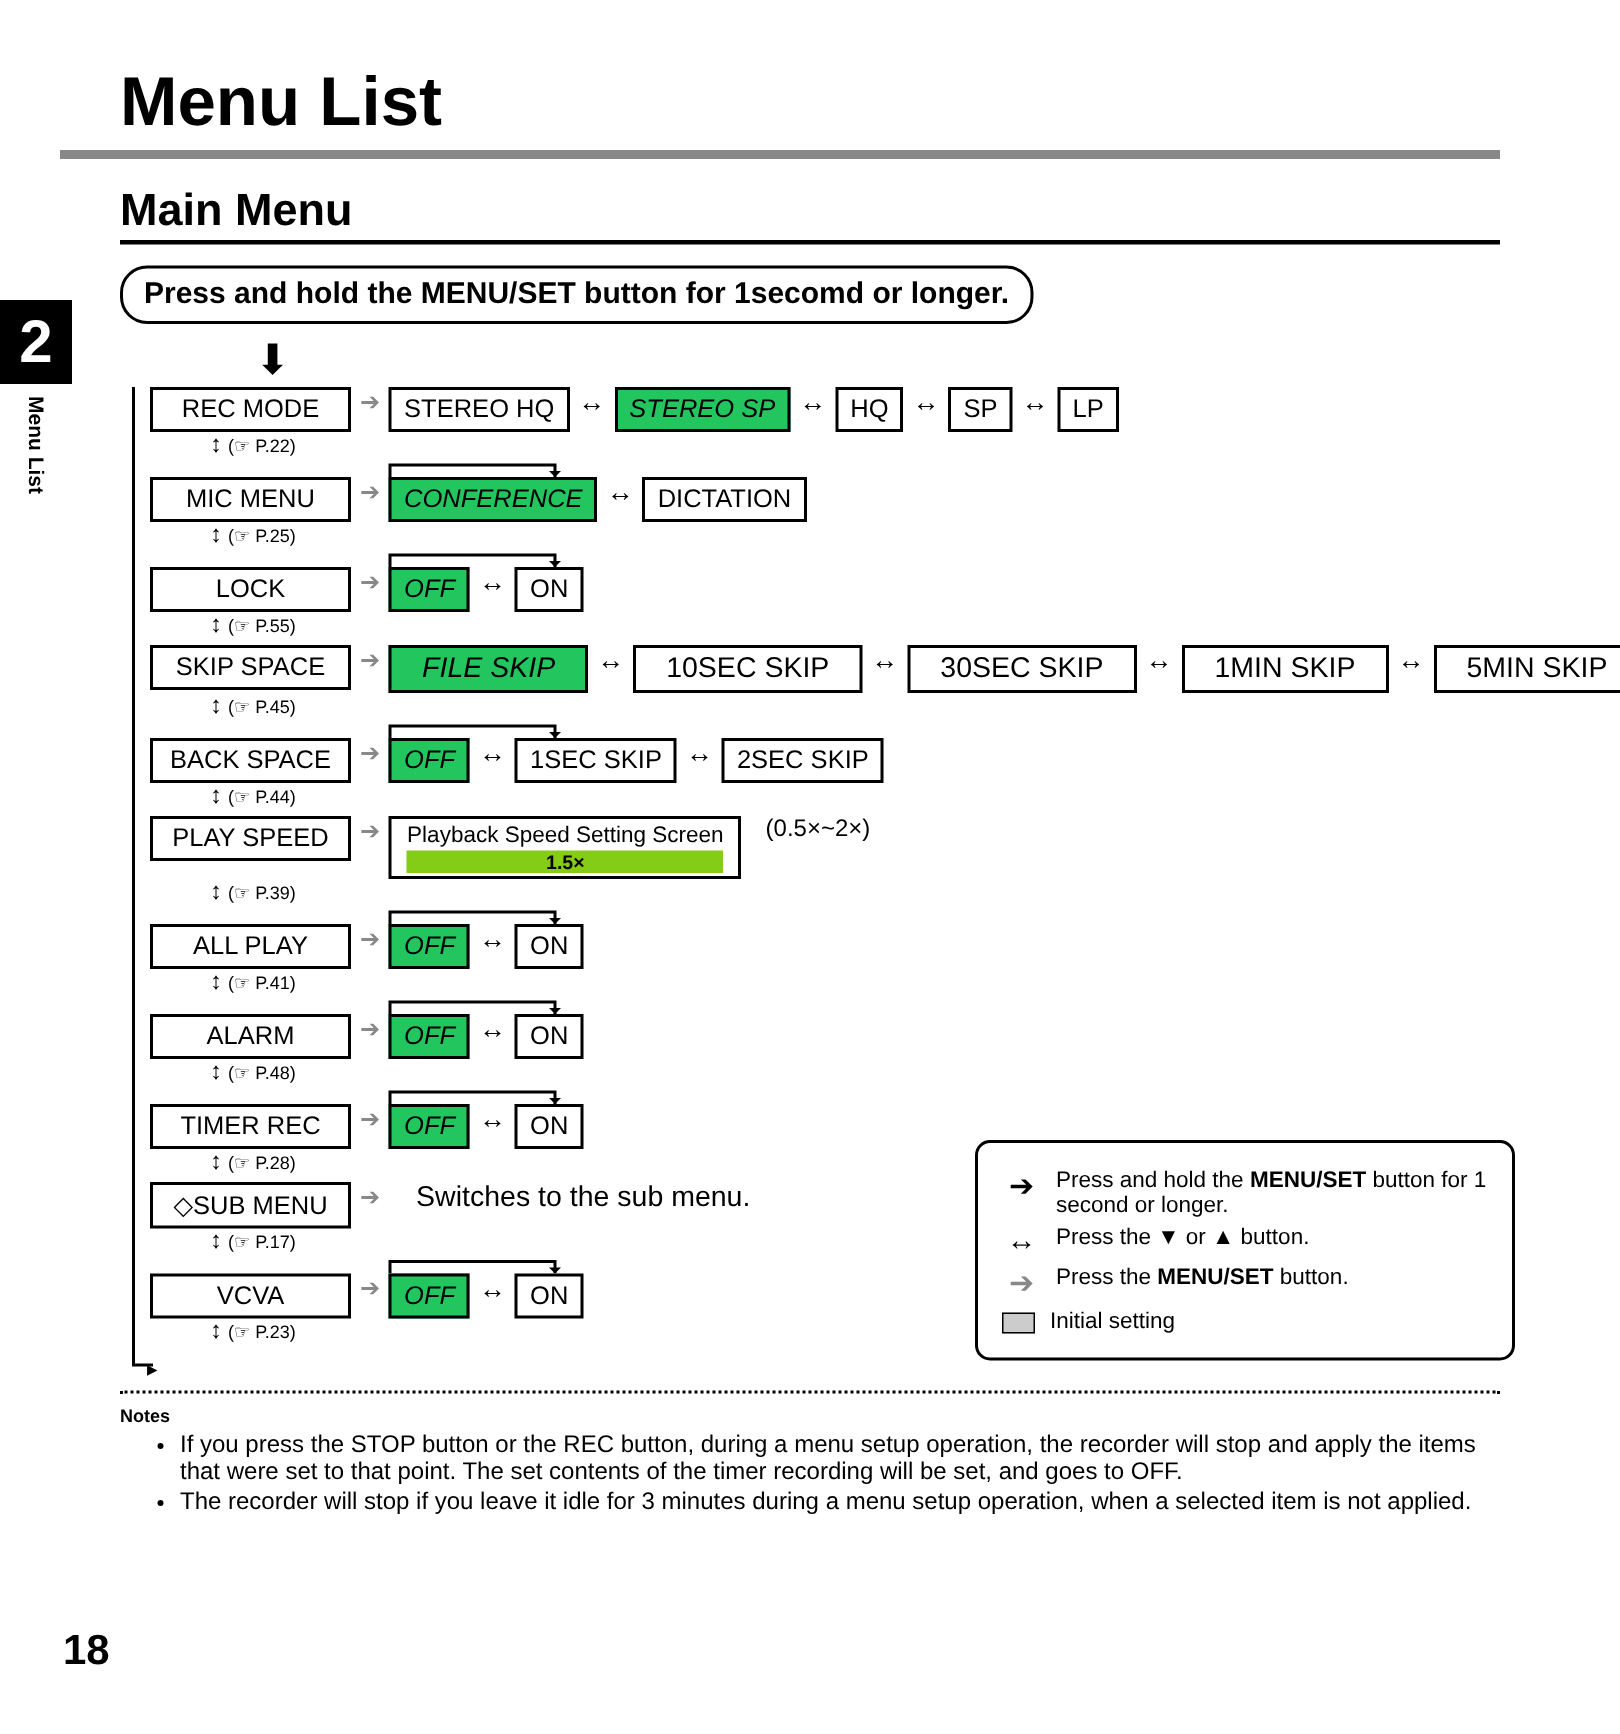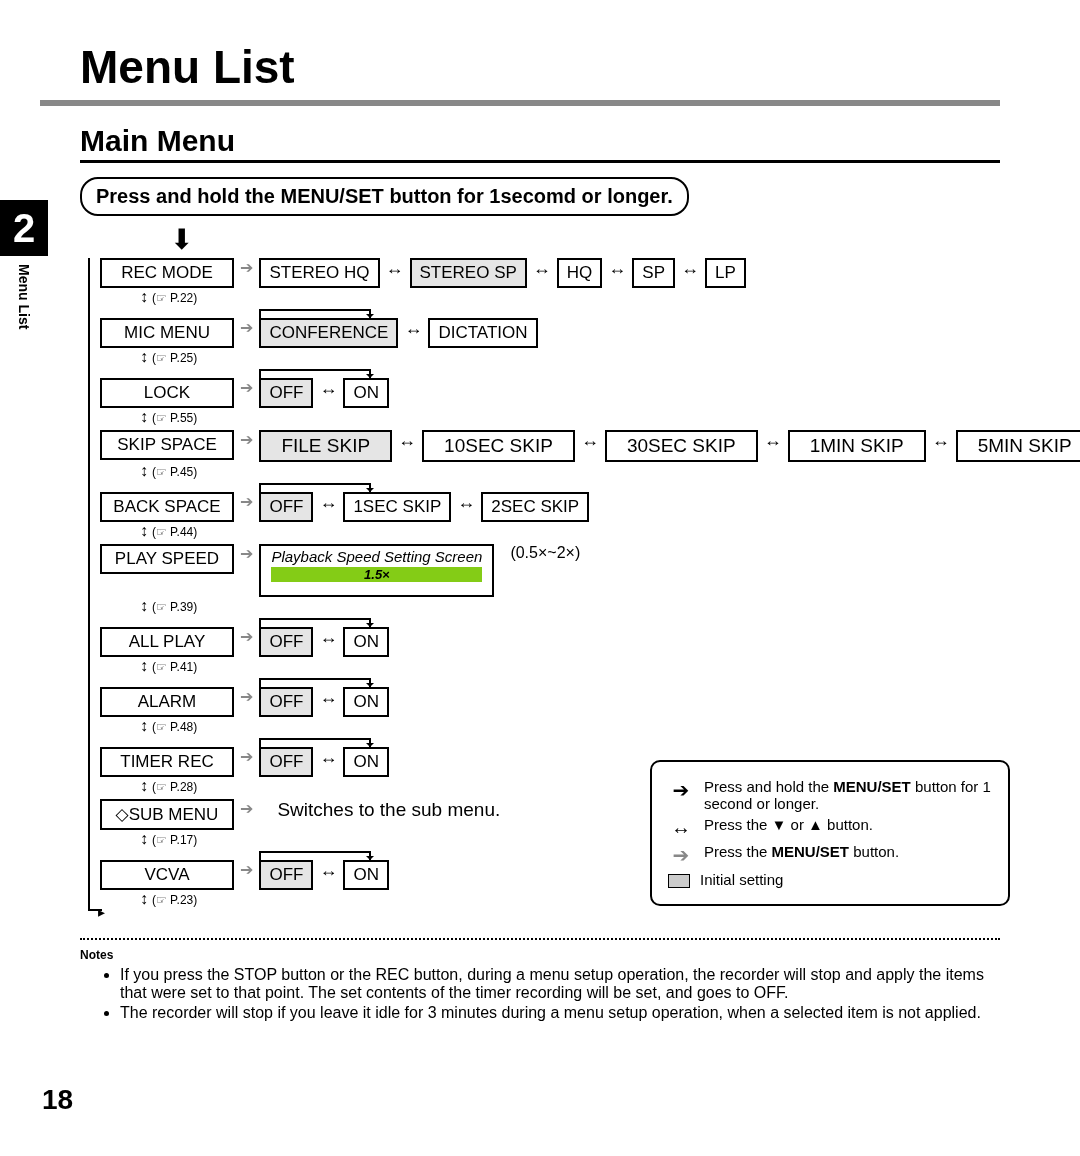--- a/index.html
+++ b/index.html
@@ -84,40 +84,39 @@
   }
   .menu-col { min-width: 134px; }
   .cell {
     border: 2px solid #000;
     padding: 3px 8px;
     font-size: 17px;
     white-space: nowrap;
     text-align: center;
   }
   .small { font-size: 19px; padding: 3px 20px; }
-  .shaded { background: #e5e5e5; }
+  .shaded { background: #22c55e; font-style: italic; }
   .pageref {
     font-size: 12px;
     margin-left: 40px;
   }
   .arrow-right, .arrow-dbl, .arrow-updown {
     font-size: 16px;
     display: inline-block;
   }
   .arrow-right::before { content: "➔"; }
   .arrow-right.gray::before { color: #888; }
   .arrow-dbl::before { content: "↔"; font-weight:bold; font-size:18px; }
   .updown { font-size: 16px; margin-right: 4px; }
   .rowgap { height: 4px; }
   .play-speed-box {
     border: 2px solid #000;
-    padding: 2px 10px 13px 10px;
+    padding: 2px 10px 2px 10px;
     font-size: 15px;
     text-align: center;
-    font-style: italic;
   }
   .play-speed-bar {
     background: #84cc16;
     font-size: 13px;
     font-weight: bold;
     padding: 0 80px;
     margin-top: 2px;
   }
   .range-text { font-size: 16px; margin-left: 10px; }
   .sub-text { font-size: 19px; margin-left: 18px; }

